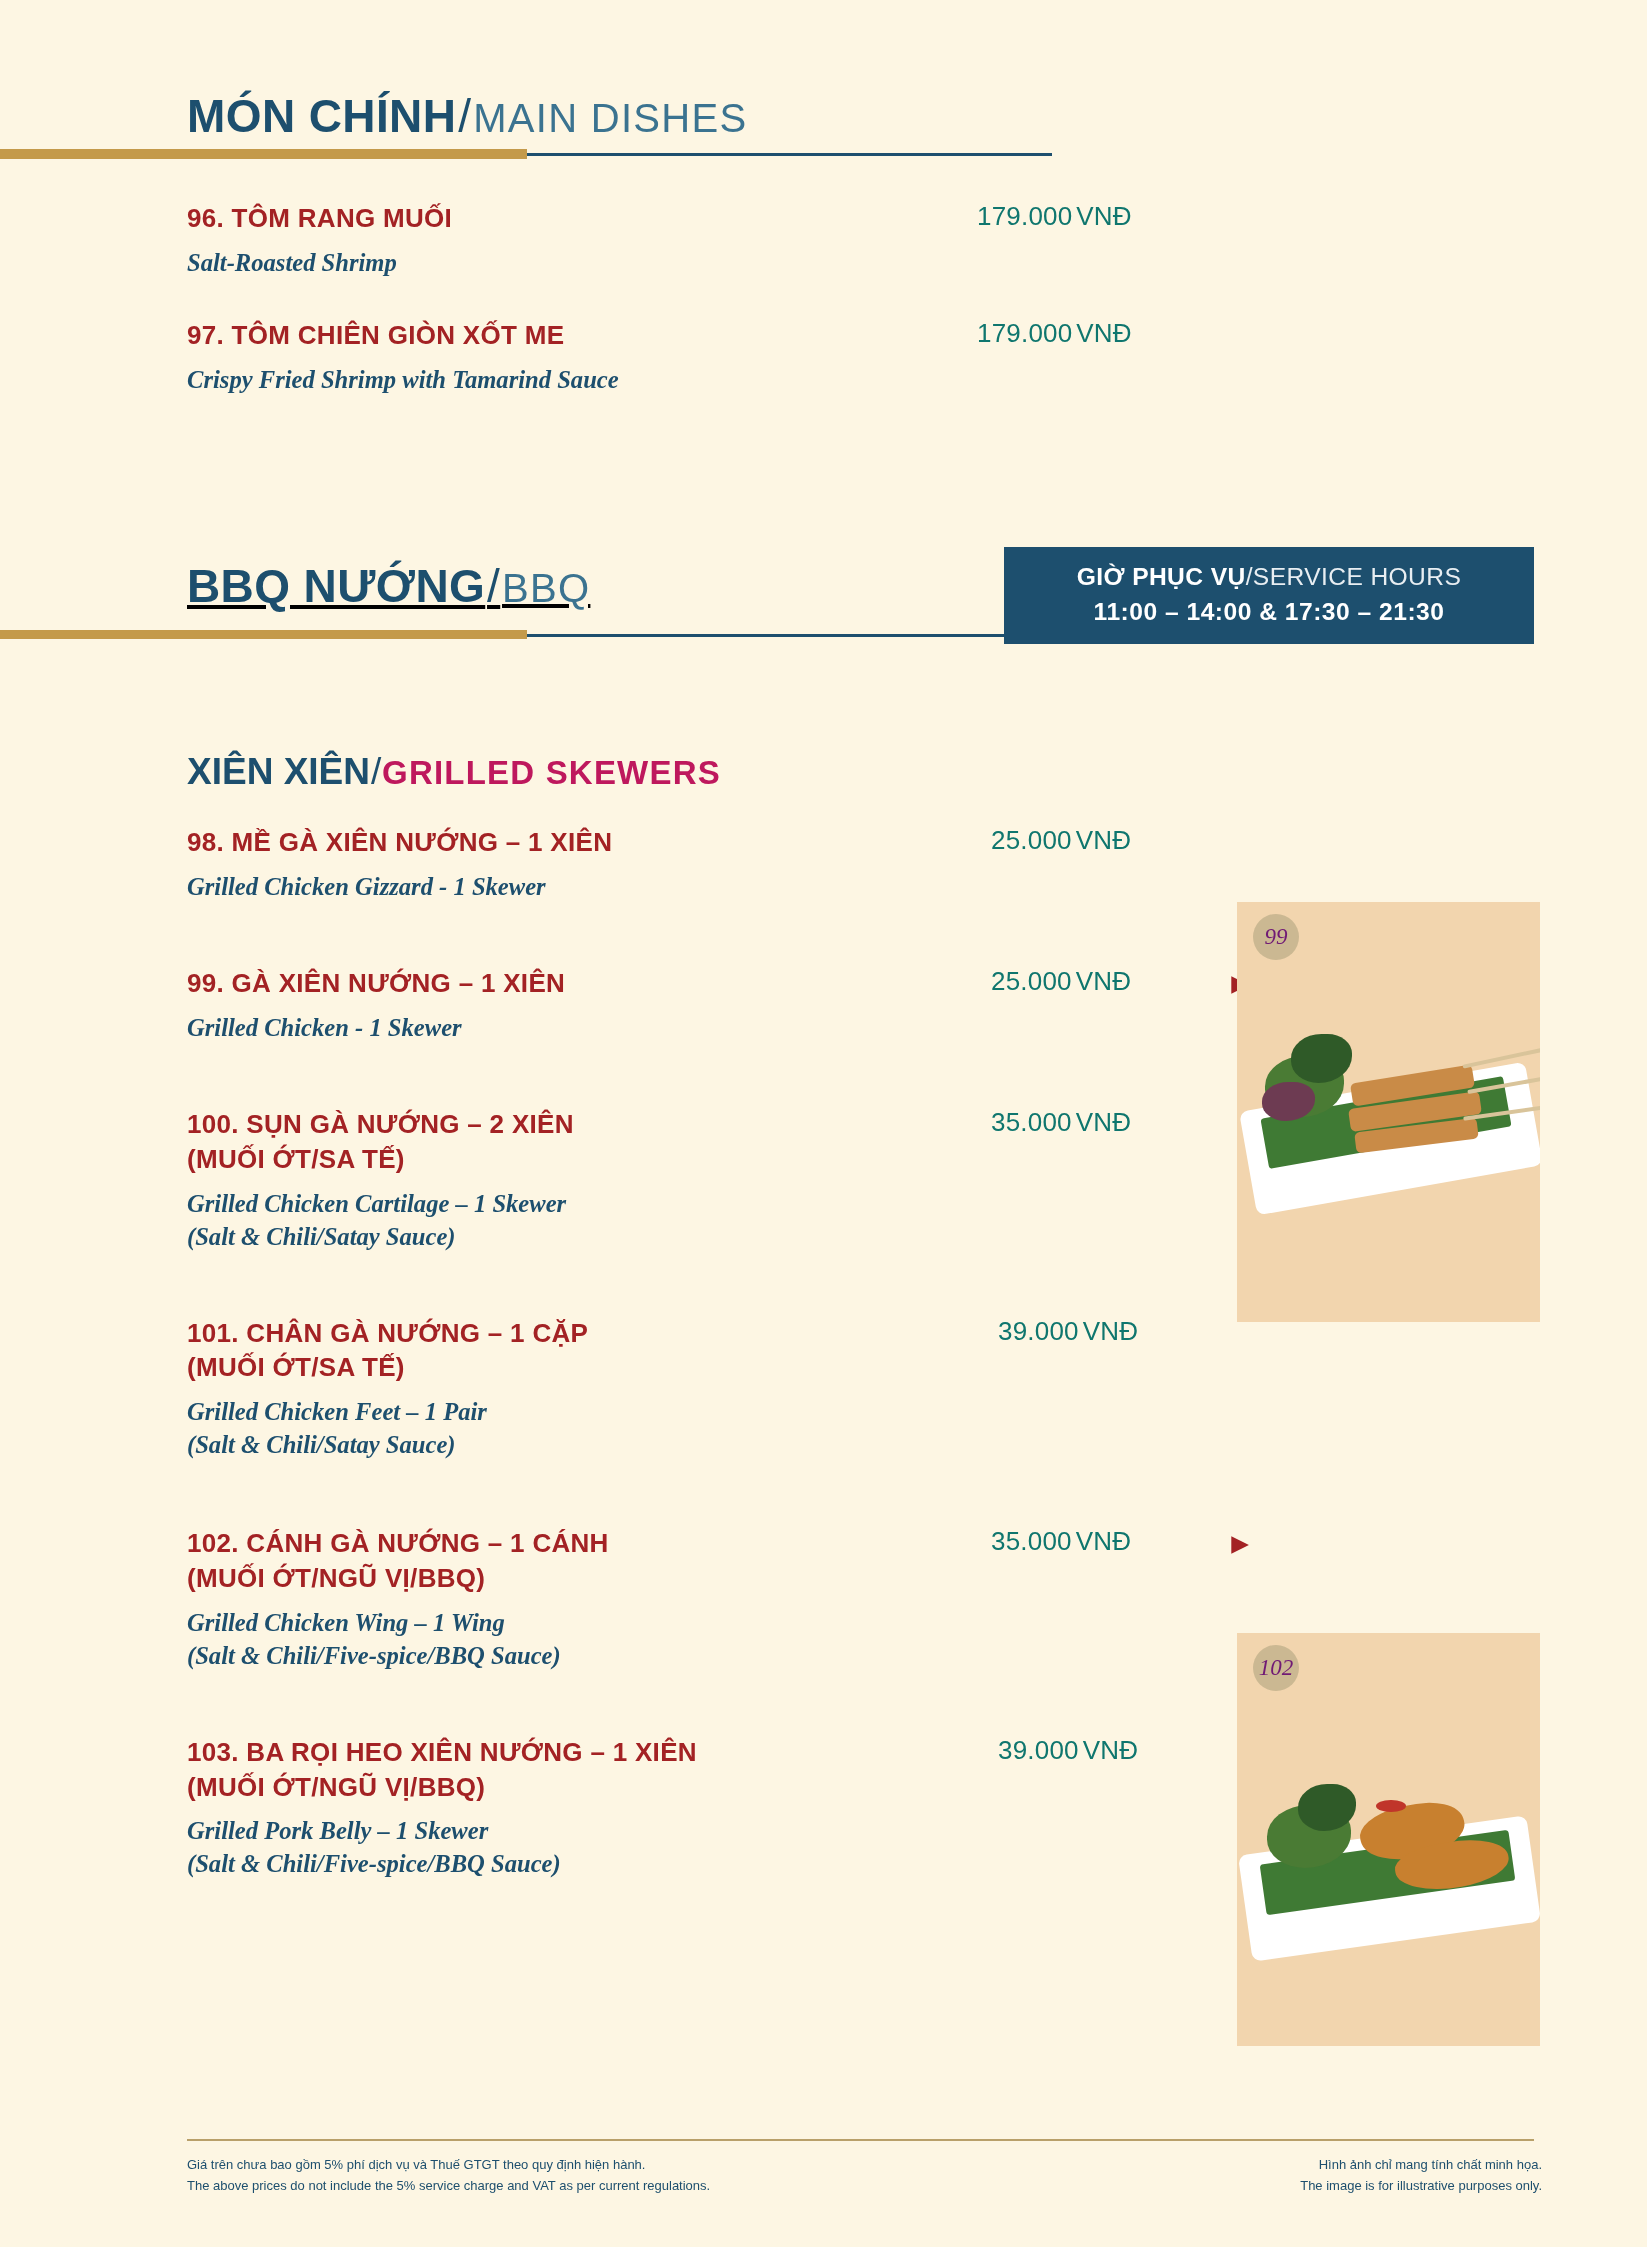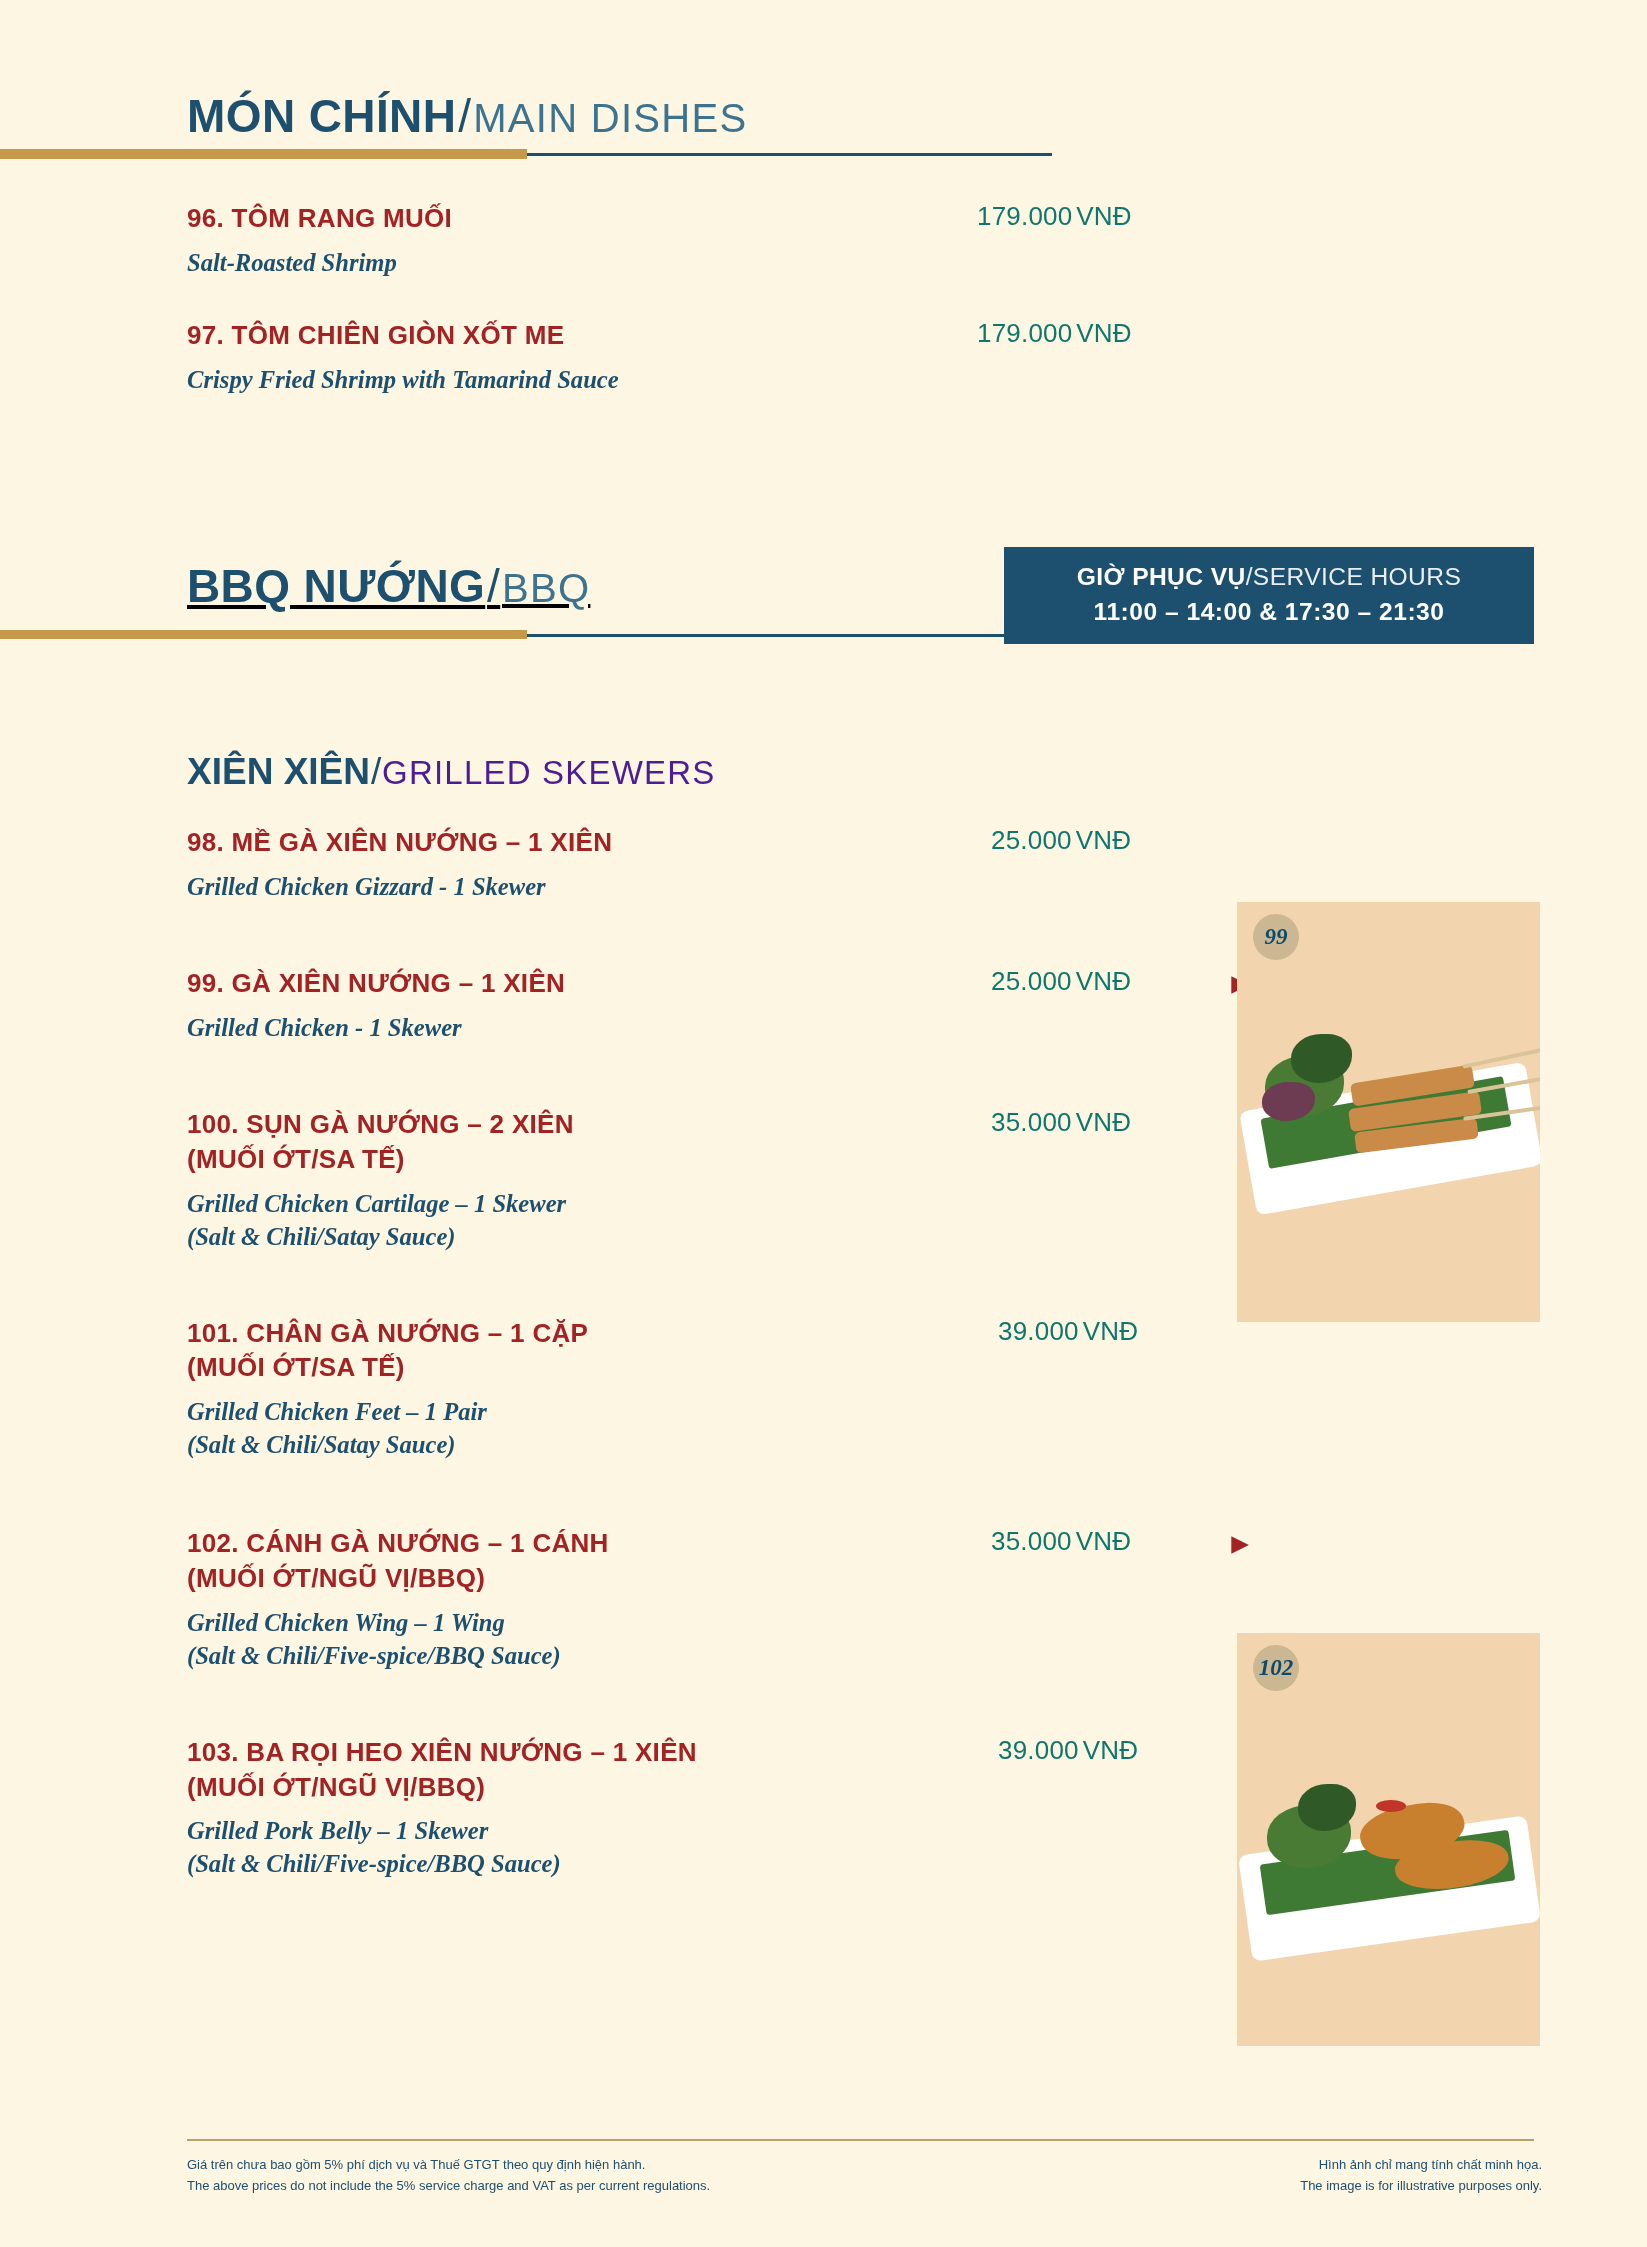--- a/index.html
+++ b/index.html
@@ -114,22 +114,22 @@
     padding-left: 187px;
     font-size: 37px;
     font-weight: bold;
     color: #1d4f6e;
     display: flex;
     align-items: baseline;
     white-space: nowrap;
   }
   .sub-title .sep { font-weight: 300; margin: 0 0.9px;}
   .sub-title .en {
-    color: #4c1d95;
-    font-weight: 400;
+    color: #be185d;
+    font-weight: 700;
     font-size: 33px;
     letter-spacing: 1.2px;
   }
 
   
   .items {
     position: relative;
     padding-left: 187px;
   }
   .item {
@@ -184,24 +184,24 @@
     overflow: hidden;
   }
   .badge {
     position: absolute;
     top: 12.3px;
     left: 16px;
     width: 46px;
     height: 46px;
     border-radius: 50%;
     background: #cbb892;
-    color: #0c4a6e;
+    color: #701a75;
     font-family: "Liberation Serif", serif;
     font-style: italic;
-    font-weight: bold;
+    font-weight: normal;
     font-size: 23px;
     display: flex;
     align-items: center;
     justify-content: center;
   }
   .plate {
     position: absolute;
     background: #ffffff;
     border-radius: 8.8px;
   }

